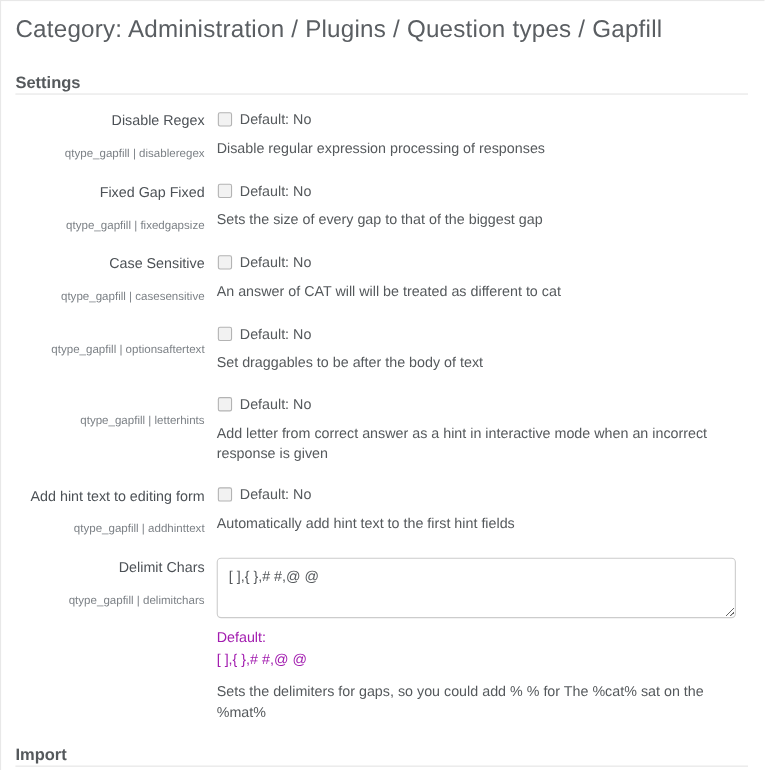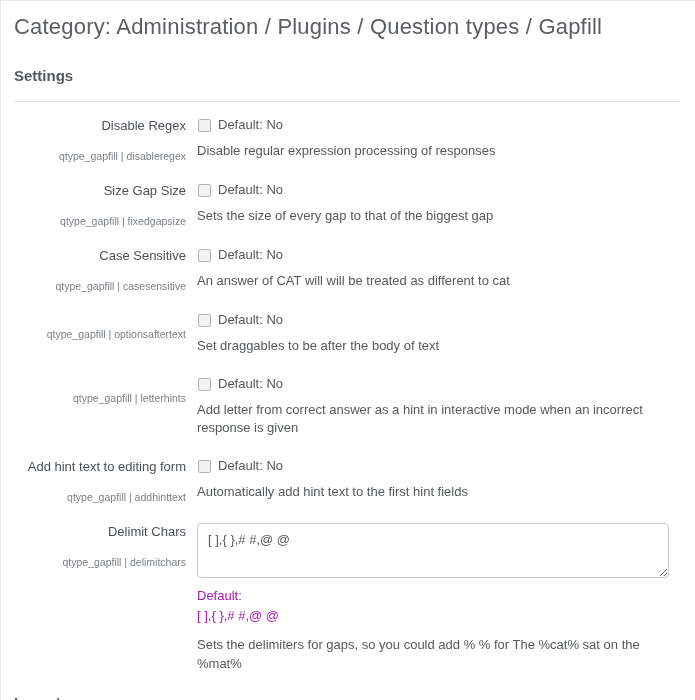--- a/index.html
+++ b/index.html
@@ -20,33 +20,33 @@
     color: #5a5e62;
     margin-top: 3px;
     letter-spacing: .2px;
   }
 
   .section-heading {
     font-size: 15px;
     font-weight: 700;
     color: #55595c;
     margin-top: 27px;
-    padding-bottom: 17px;
+    padding-bottom: 1px;
     border-bottom: 1px solid #e4e4e4;
   }
   .section-heading.first { margin-top: 27px; }
   .settings-body { padding-top: 15px; }
 
   .form-item { display: flex; margin-bottom: 20px; }
   .form-label { width: 172px; flex-shrink: 0; text-align: right; padding-top: 1px; }
   .label-text { font-size: 13px; color: #4c5156; line-height: 1.3; }
   .config-name { font-size: 10.5px; color: #7d8287; margin-top: 15px; white-space: nowrap; }
   .form-setting { margin-left: 11px; flex: 1; min-width: 0; }
 
-  .checkbox-line { display: flex; align-items: flex-end; font-size: 13px; color: #55595c; }
+  .checkbox-line { display: flex; align-items: center; font-size: 13px; color: #55595c; }
   .checkbox {
     appearance: none; -webkit-appearance: none;
     width: 13px; height: 13px;
     border: 1px solid #b3b3b3;
     background: #f2f2f2;
     border-radius: 2px;
     margin: 0 7px 0 1px;
     flex-shrink: 0;
     cursor: pointer;
   }
@@ -87,21 +87,21 @@
         <div class="checkbox-line">
           <input type="checkbox" class="checkbox" style="">
           <span>Default: No</span>
         </div>
         <div class="desc">Disable regular expression processing of responses</div>
       </div>
     </div>
 
     <div class="form-item">
       <div class="form-label">
-        <div class="label-text">Size Gap Size</div>
+        <div class="label-text">Fixed Gap Fixed</div>
         <div class="config-name">qtype_gapfill | fixedgapsize</div>
       </div>
       <div class="form-setting">
         <div class="checkbox-line">
           <input type="checkbox" class="checkbox" style="">
           <span>Default: No</span>
         </div>
         <div class="desc">Sets the size of every gap to that of the biggest gap</div>
       </div>
     </div>

